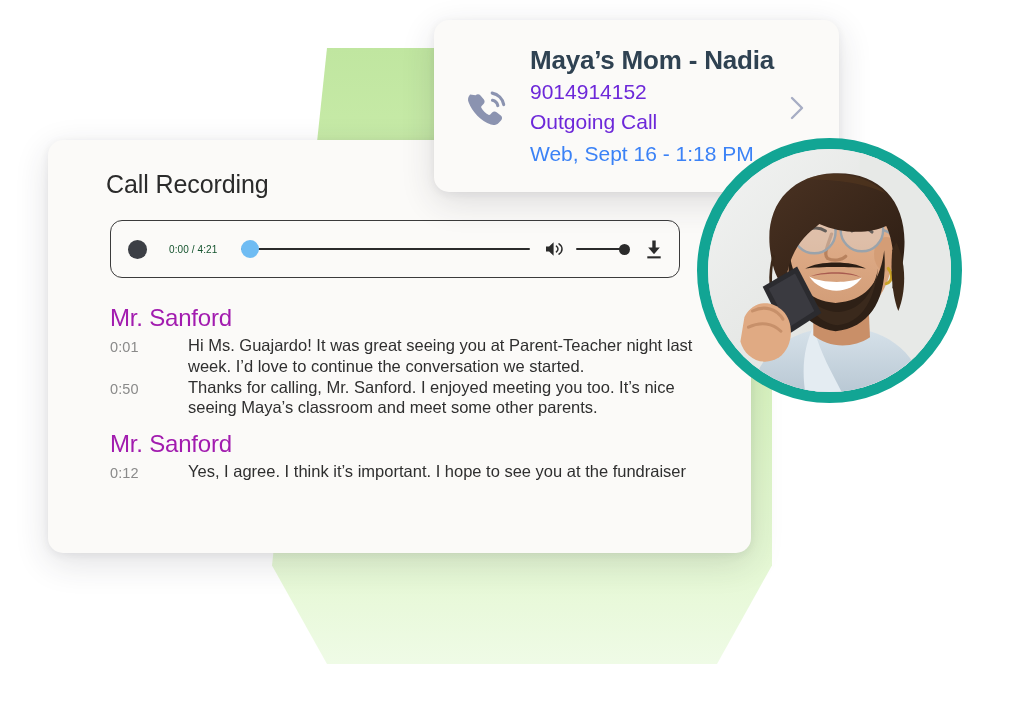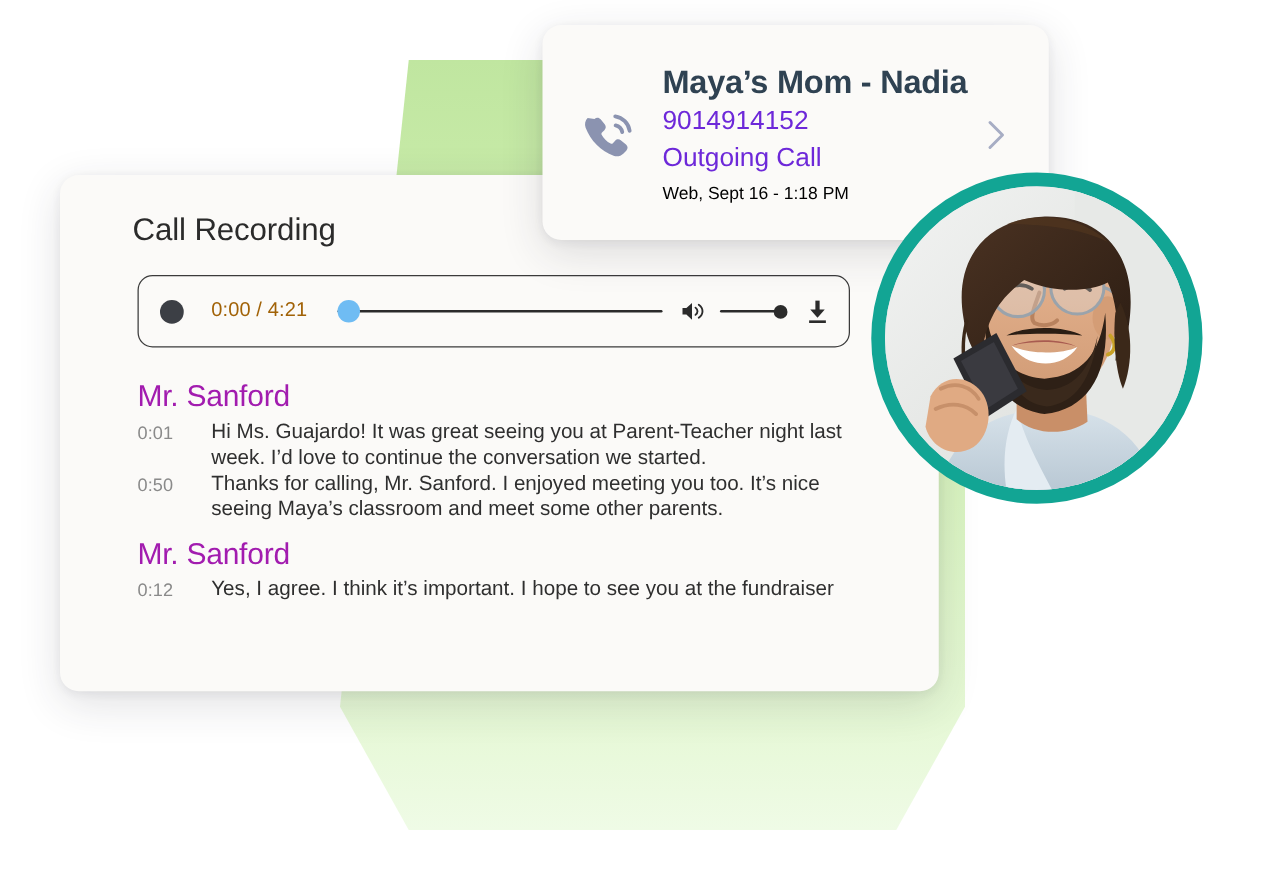--- a/index.html
+++ b/index.html
@@ -78,23 +78,23 @@
 
   .call-line {
     font-size: 21px;
     font-weight: 400;
     color: #6d28d9;
     line-height: 1.45;
     white-space: nowrap;
   }
 
   .call-meta {
-    font-size: 14px;
+    font-size: 21px;
     font-weight: 400;
-    color: #000000;
+    color: #3b82f6;
     line-height: 1.45;
     white-space: nowrap;
     padding-top: 1px;
   }
 
   .chevron-wrap {
     flex: 0 0 40px;
     display: flex;
     align-items: center;
     justify-content: center;
@@ -135,22 +135,22 @@
   .play-btn {
     width: 19px;
     height: 19px;
     border-radius: 50%;
     background: #3c3f45;
     flex: 0 0 19px;
     cursor: pointer;
   }
 
   .time-label {
-    font-size: 16px;
-    color: #a16207;
+    font-size: 10px;
+    color: #14532d;
     margin-left: 22px;
     white-space: nowrap;
     letter-spacing: 0.1px;
   }
 
   .seek-wrap {
     flex: 1 1 auto;
     position: relative;
     height: 18px;
     margin-left: 24px;
@@ -211,20 +211,21 @@
     font-size: 24px;
     font-weight: 400;
     color: #a21caf;
     padding: 12px 0 3px 62px;
     letter-spacing: -0.2px;
   }
 
   .utterance {
     display: flex;
     padding: 0 0 0 62px;
+    gap: 19px;
   }
 
   .utt-time {
     flex: 0 0 59px;
     font-size: 14.5px;
     color: #8a8a8a;
     padding-top: 4px;
     letter-spacing: 0.1px;
   }
 

